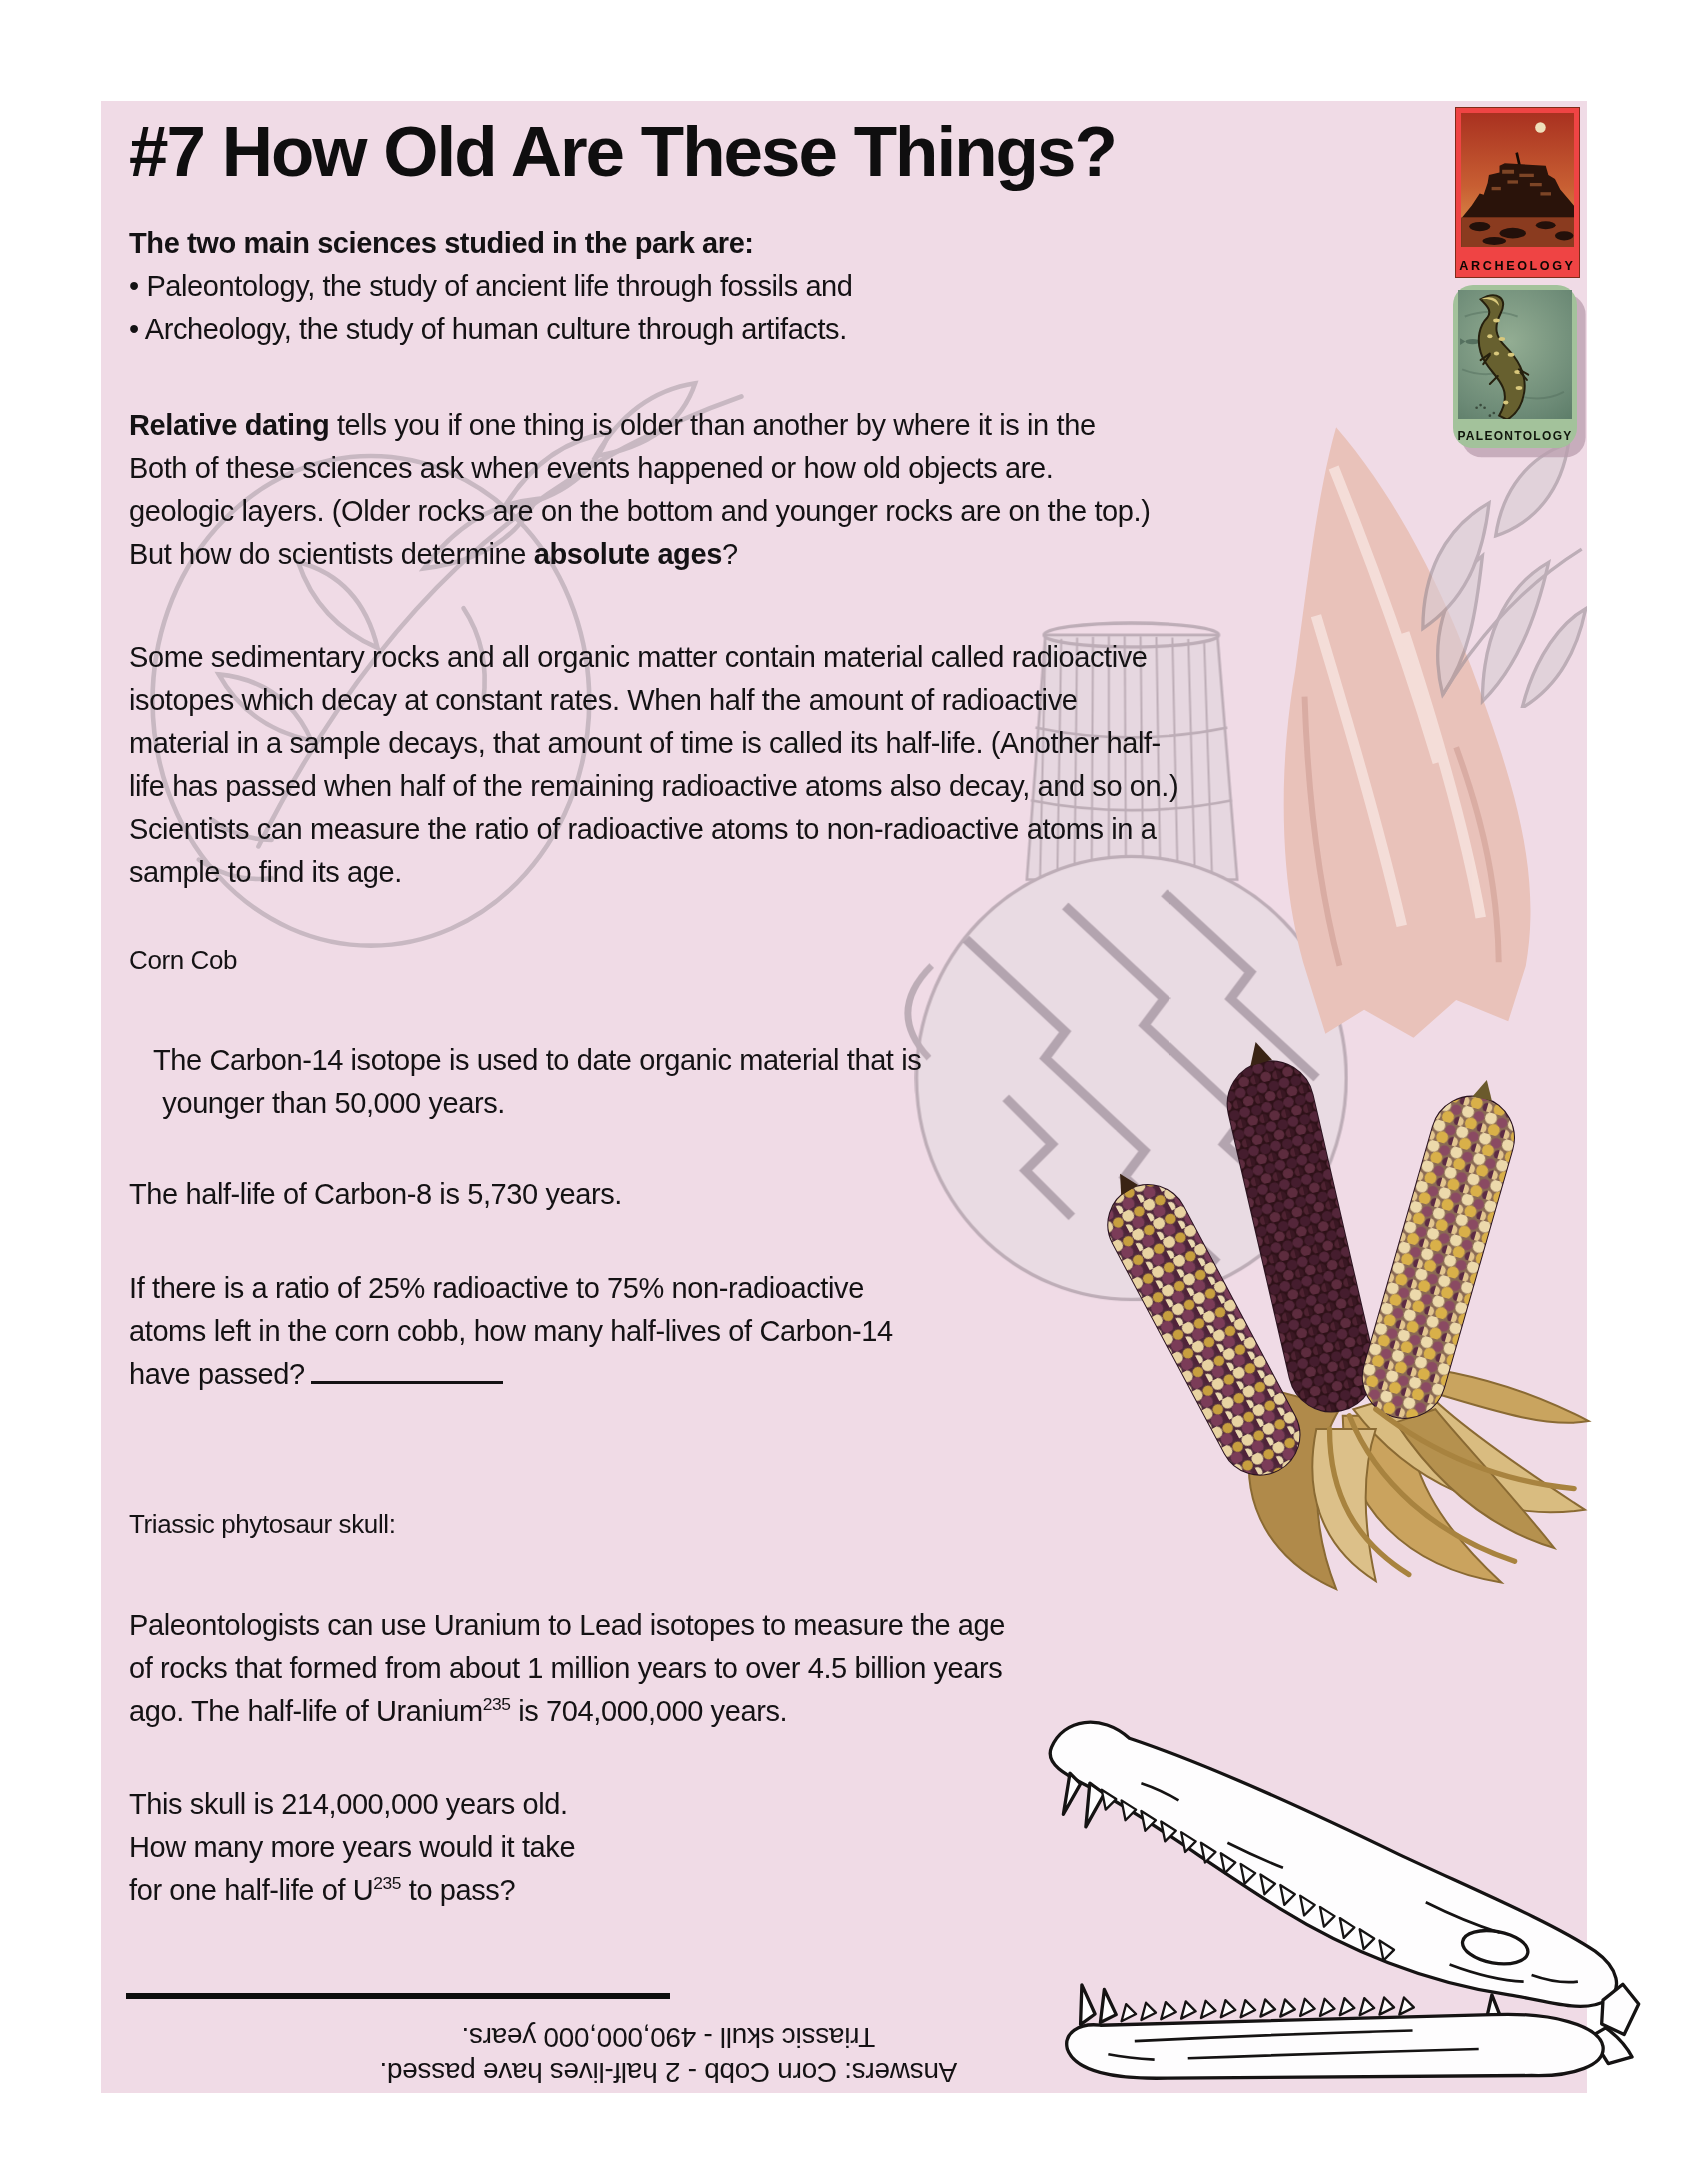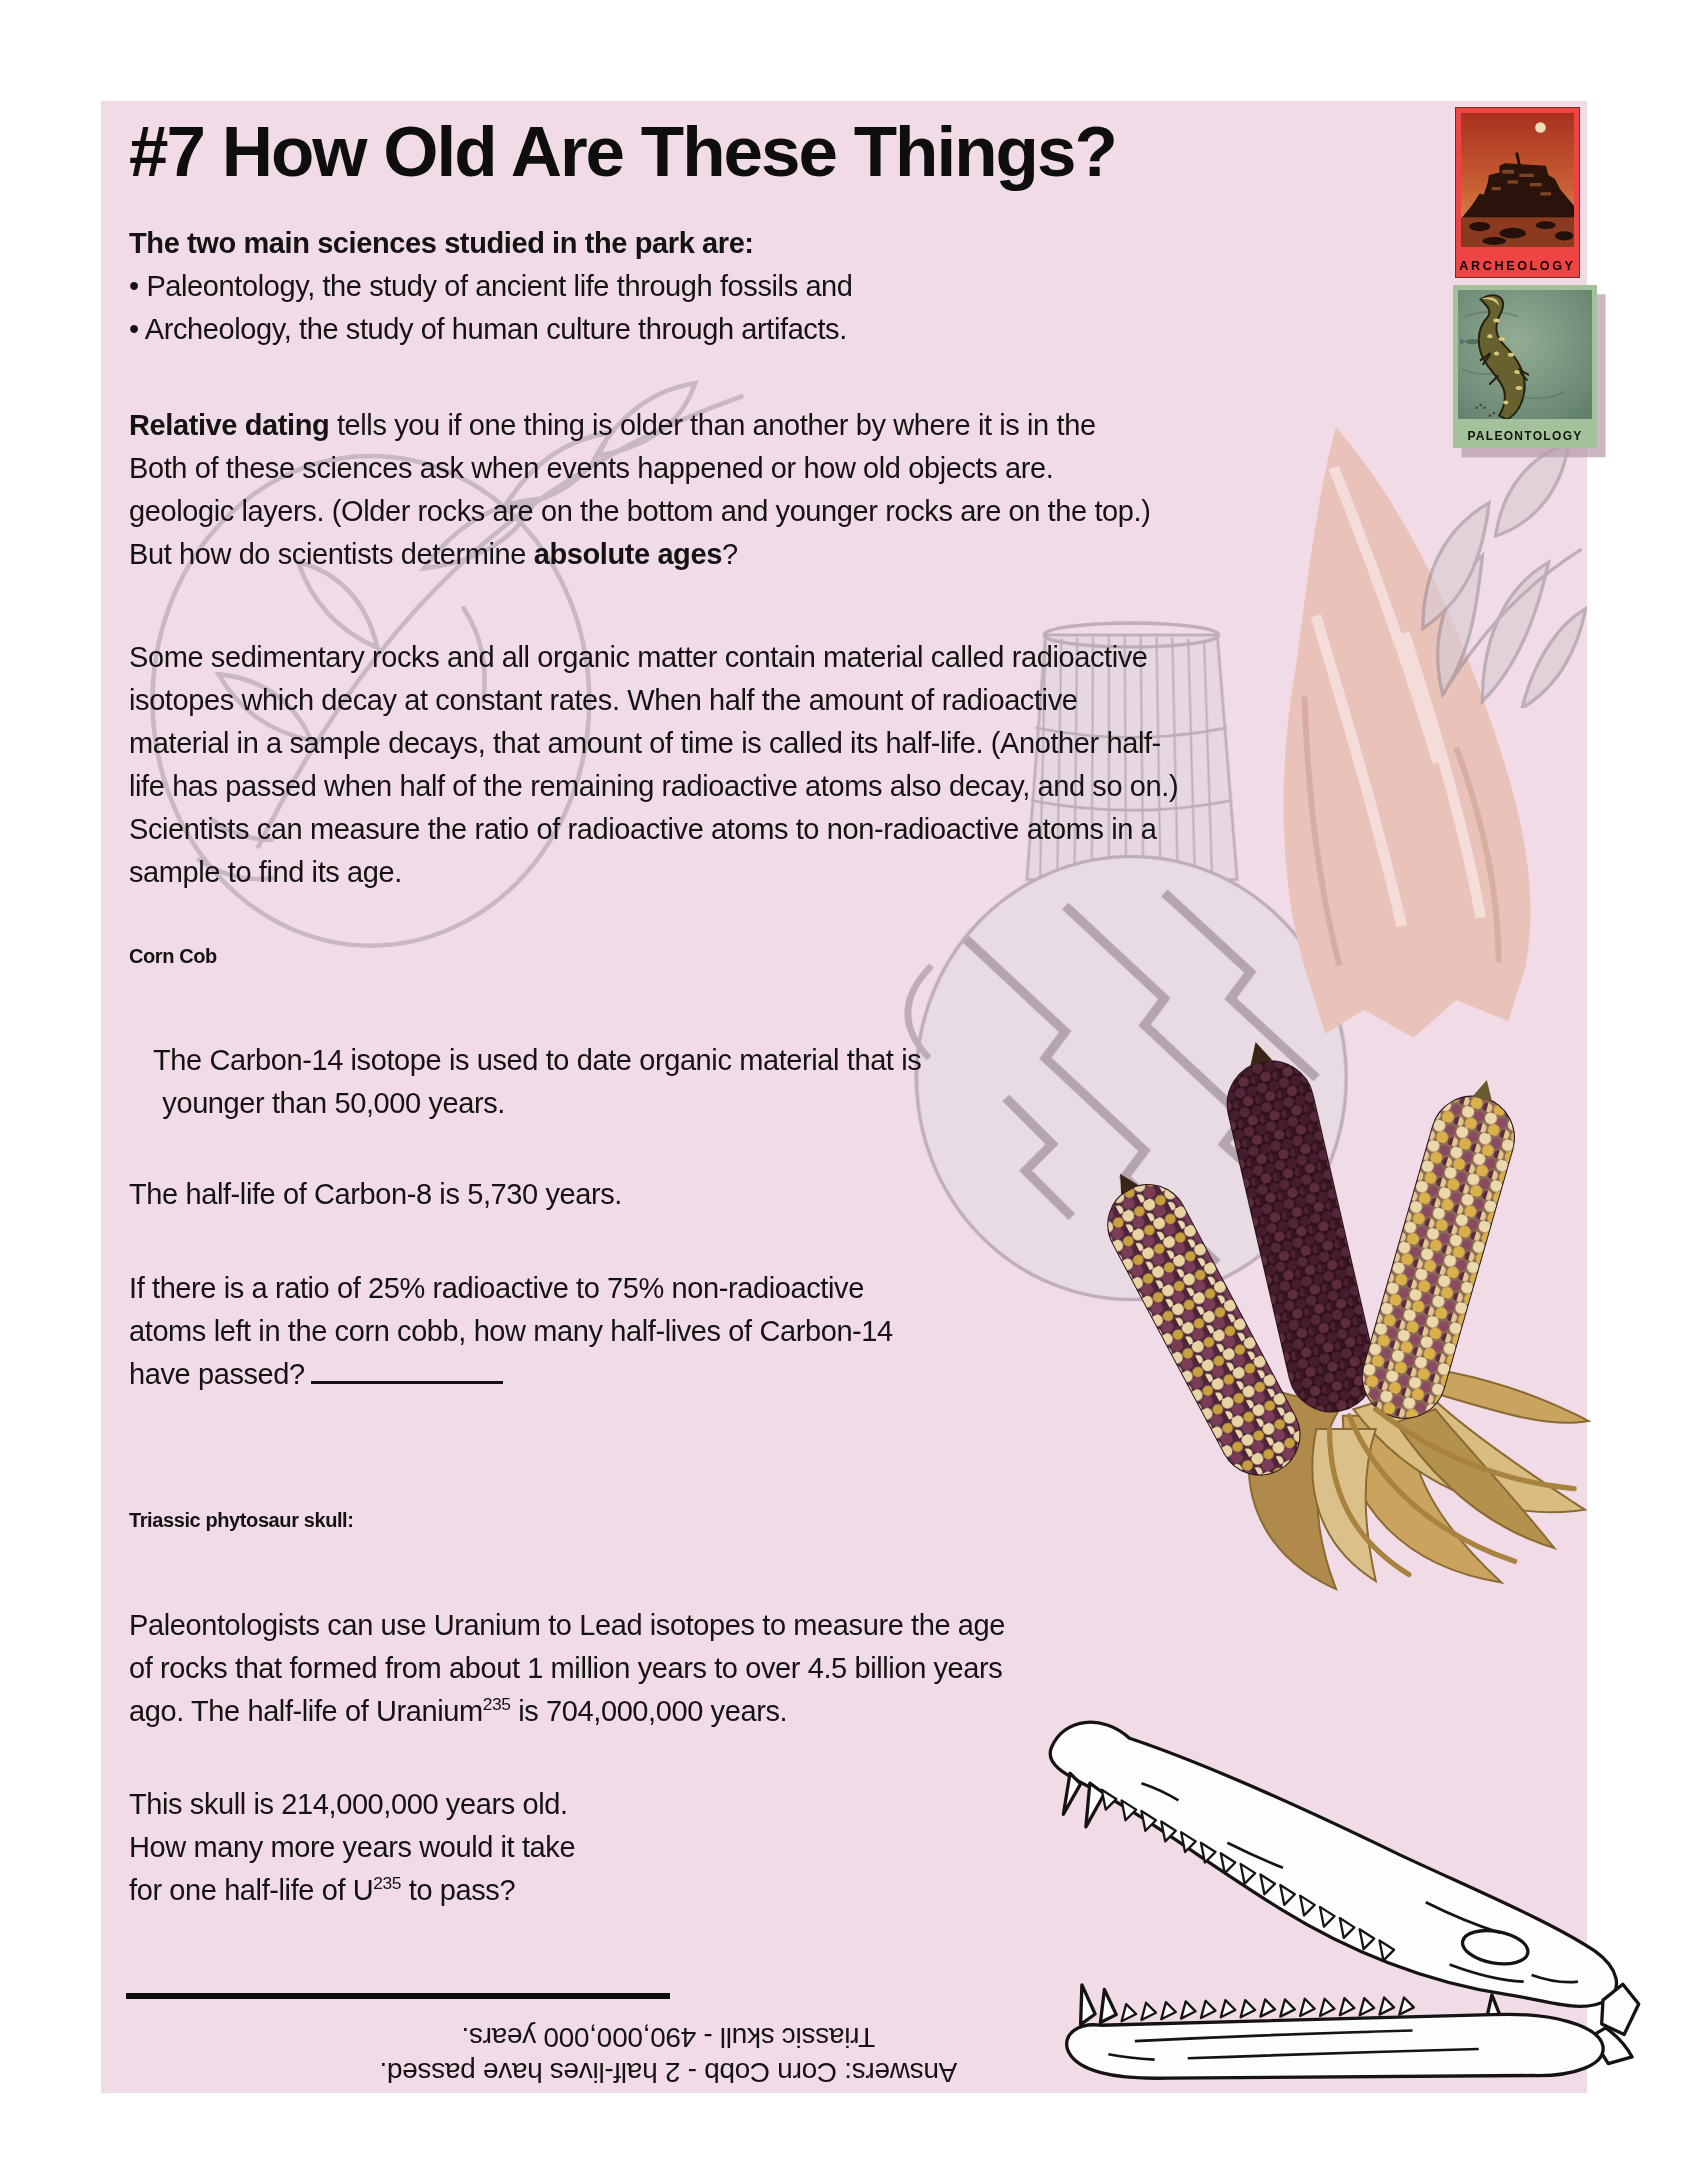--- a/index.html
+++ b/index.html
@@ -7,36 +7,36 @@
         font-family:"Liberation Sans", sans-serif;color:#141214;}
   .panel{position:absolute;left:101px;top:101px;width:1486px;height:1992px;background:#f0dbe6;}
   .wm{position:absolute;z-index:1;}
   .art{position:absolute;z-index:4;}
   .txt{position:absolute;z-index:5;letter-spacing:-0.4px;}
   .title{position:absolute;z-index:5;left:129px;top:111px;font-size:71px;font-weight:800;
          letter-spacing:-2px;color:#0f0e0f;white-space:nowrap;}
   .body-block{font-size:29px;line-height:43px;}
   .ln{white-space:nowrap;}
   .b{font-weight:bold;}
-  .h2{font-size:20px;font-weight:bold;white-space:nowrap;}
+  .h2{font-size:26px;font-weight:normal;white-space:nowrap;}
   .indent{padding-left:9.3px;}
   sup{font-size:60%;vertical-align:super;line-height:0;}
   .blank{display:inline-block;width:192px;border-bottom:3.3px solid #141214;height:20px;margin-left:6.6px;}
   .answer-rule{position:absolute;z-index:5;left:126px;top:1993px;width:544px;height:6px;background:#0d0d0d;}
   .answers{position:absolute;z-index:5;left:351px;top:2020px;width:635px;text-align:center;
            font-size:28px;line-height:35px;transform:rotate(180deg);letter-spacing:-0.3px;}
   
   .logo{position:absolute;z-index:6;}
   .logo-arch{left:1456px;top:108px;width:123px;height:169px;background:#ef4444;outline:1.3px solid #7e2c1a;}
   .logo-arch .img{position:absolute;left:4.6px;top:4.6px;right:4.6px;height:134px;
      background:linear-gradient(#a93120,#c85f33 55%,#e19b4f);overflow:hidden;}
   .logo-arch .lbl{position:absolute;left:0;bottom:4px;width:100%;text-align:center;
      font-size:12.6px;font-weight:bold;letter-spacing:2.6px;color:#0d0602;}
-  .logo-paleo{left:1453px;top:285px;width:144px;height:163px;background:#a3c29b;
-     box-shadow:8.6px 9.3px 0 rgba(186,158,174,0.75);}
+  .logo-paleo{left:1453px;top:285px;width:124px;height:163px;background:#a3c29b;
+     box-shadow:8.6px 9.3px 0 rgba(186,158,174,0.75);border-radius:20px;}
   .logo-paleo .img{position:absolute;left:5.3px;top:5.3px;right:5.3px;height:129px;
      background:radial-gradient(circle at 45% 40%, #93ad93, #6c8a76 75%, #5d7d69);overflow:hidden;}
   .logo-paleo .lbl{position:absolute;left:0;bottom:4.6px;width:100%;text-align:center;
      font-size:12px;font-weight:bold;letter-spacing:1.3px;color:#10150c;}
 </style>
 </head>
 <body>
 
 <div class="page">
   <div class="panel"></div>

